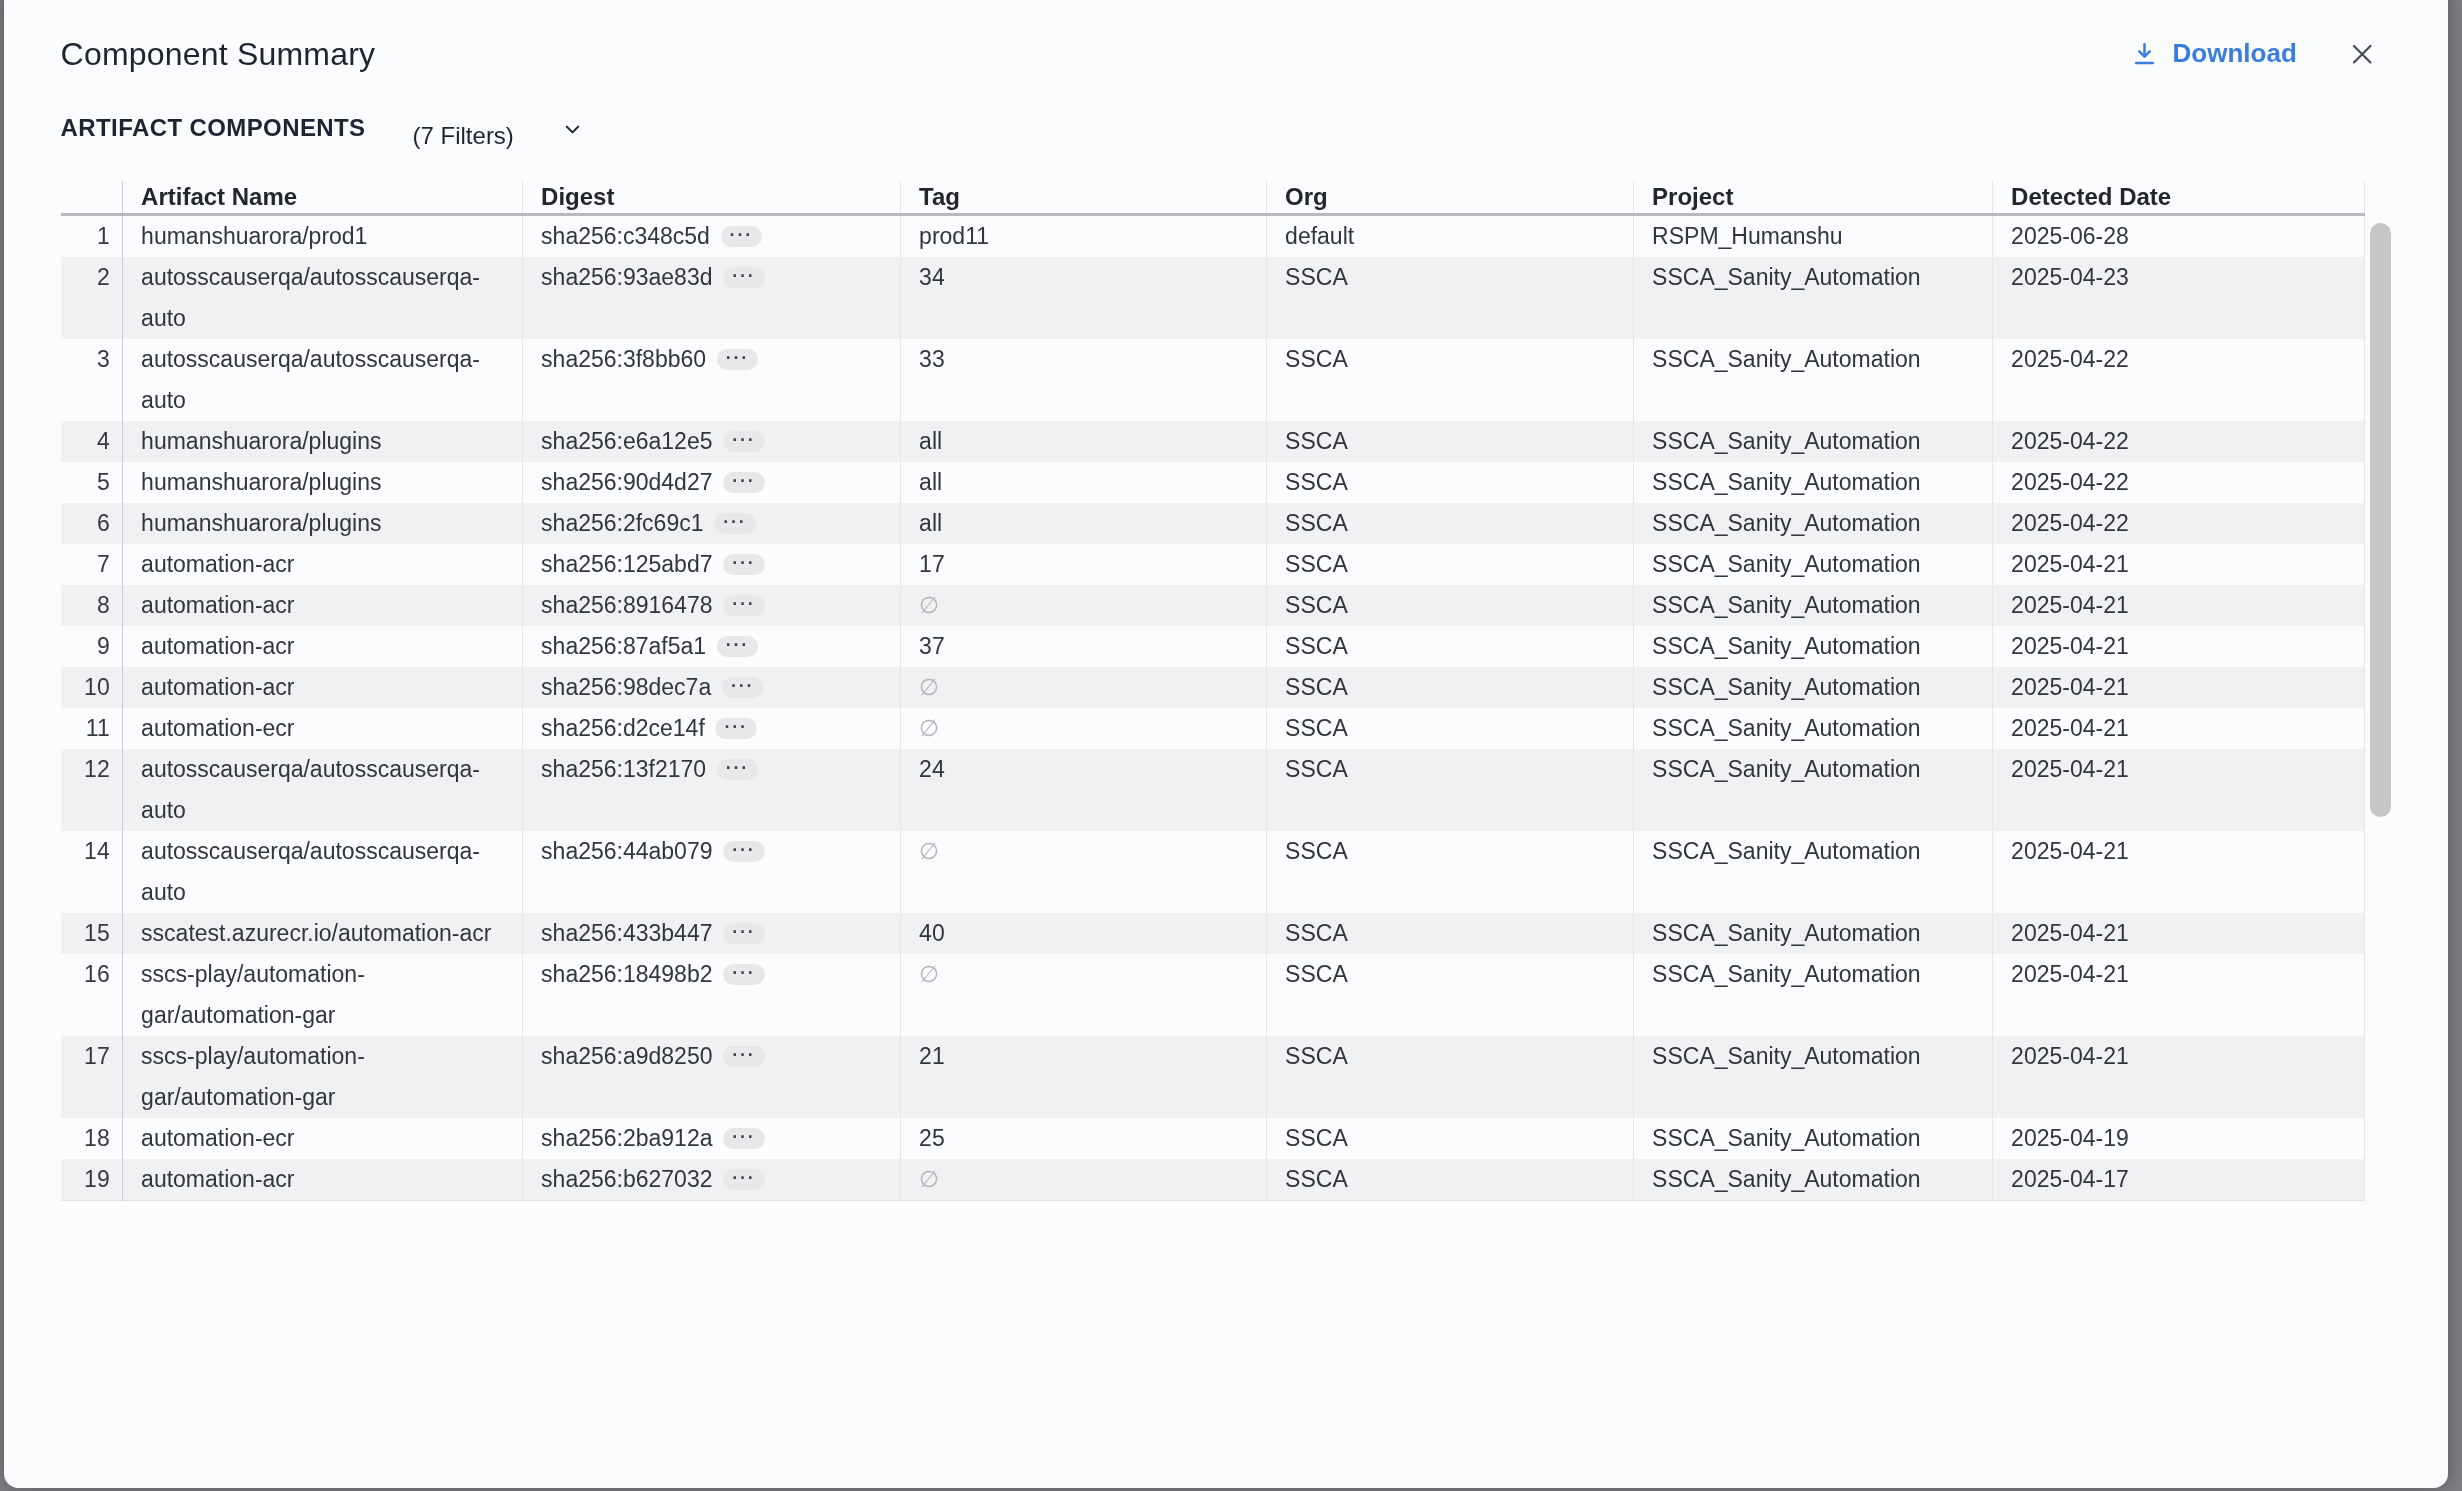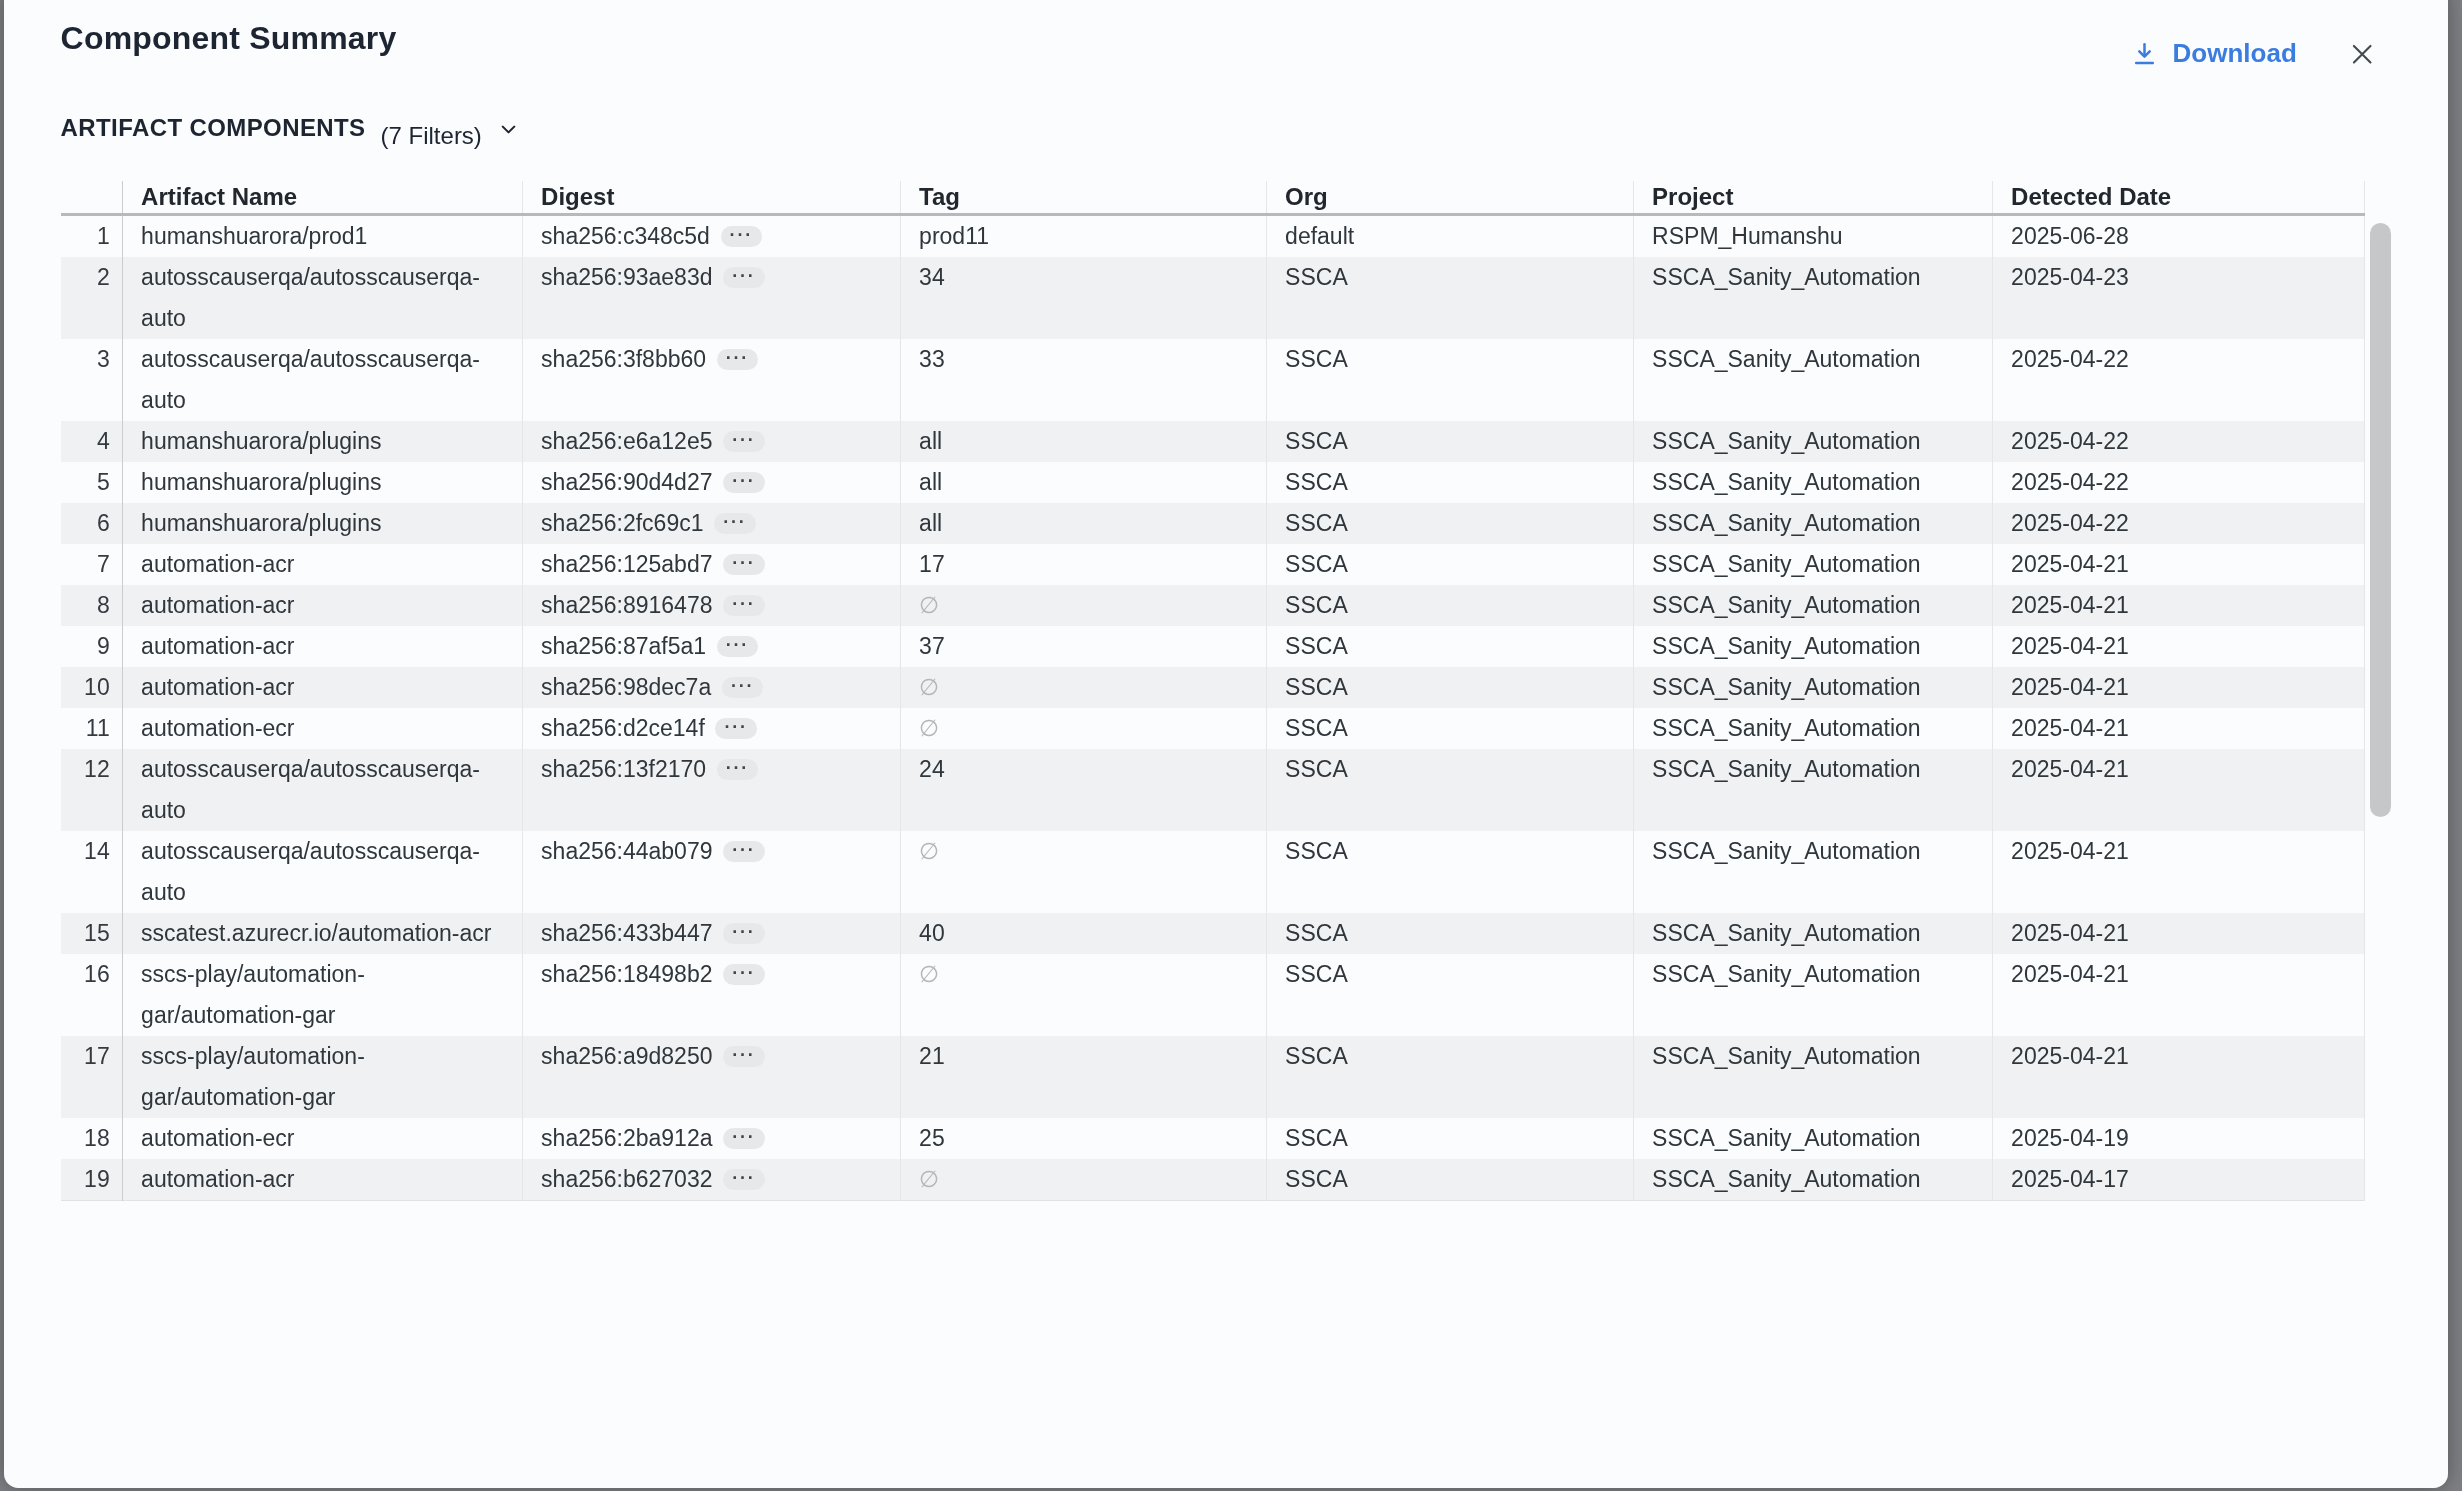--- a/index.html
+++ b/index.html
@@ -1,27 +1,27 @@
 <!DOCTYPE html>
 <html style="font-size:14.2px"><head>
 <meta charset="utf-8">
 <style>
   html,body{margin:0;padding:0;width:2462px;height:1492px;overflow:hidden;
     background:#7f8184;font-family:"Liberation Sans",sans-serif;}
   .modal{position:absolute;left:3.6px;top:-14.2px;width:2444px;height:1502px;
     background:#fbfcfd;border-radius:14.2px;box-shadow:0 0 21.3px rgba(0,0,0,.35);}
   
-  .page-title{position:absolute;left:57px;top:34px;font-size:32px;font-weight:700;
+  .page-title{position:absolute;left:57px;top:50px;font-size:32px;font-weight:400;
     color:#1c2531;letter-spacing:0.2px;}
   .download-btn{position:absolute;left:2128px;top:50px;height:36px;display:flex;
     align-items:center;gap:16px;color:#3b7ce0;font-size:26px;font-weight:600;cursor:pointer;}
   .close-btn{position:absolute;left:2344px;top:54px;width:28.4px;height:28.4px;cursor:pointer;}
   
   .section-hdr{position:absolute;left:57px;top:126px;height:32px;display:flex;
-    align-items:center;color:#1c2531;}
+    align-items:center;color:#1c2531;gap:32px;}
   .section-title{font-size:24px;font-weight:700;letter-spacing:0.4px;}
   .section-filters{font-size:24px;font-weight:400;margin-left:15px;margin-top:17px;}
   .section-chevron{margin-left:15px;margin-top:3.6px;}
   
   .tbl-wrap{position:absolute;left:57px;top:195px;width:2304px;}
   table{width:2304px;border-collapse:collapse;table-layout:fixed;
     border-bottom:1.8px solid #e0e2e4;}
   th,td{text-align:left;padding:0 18px;overflow:hidden;}
   th{height:32px;font-size:24px;font-weight:700;color:#22272e;
     border-bottom:3.6px solid #b7babd;white-space:nowrap;}

